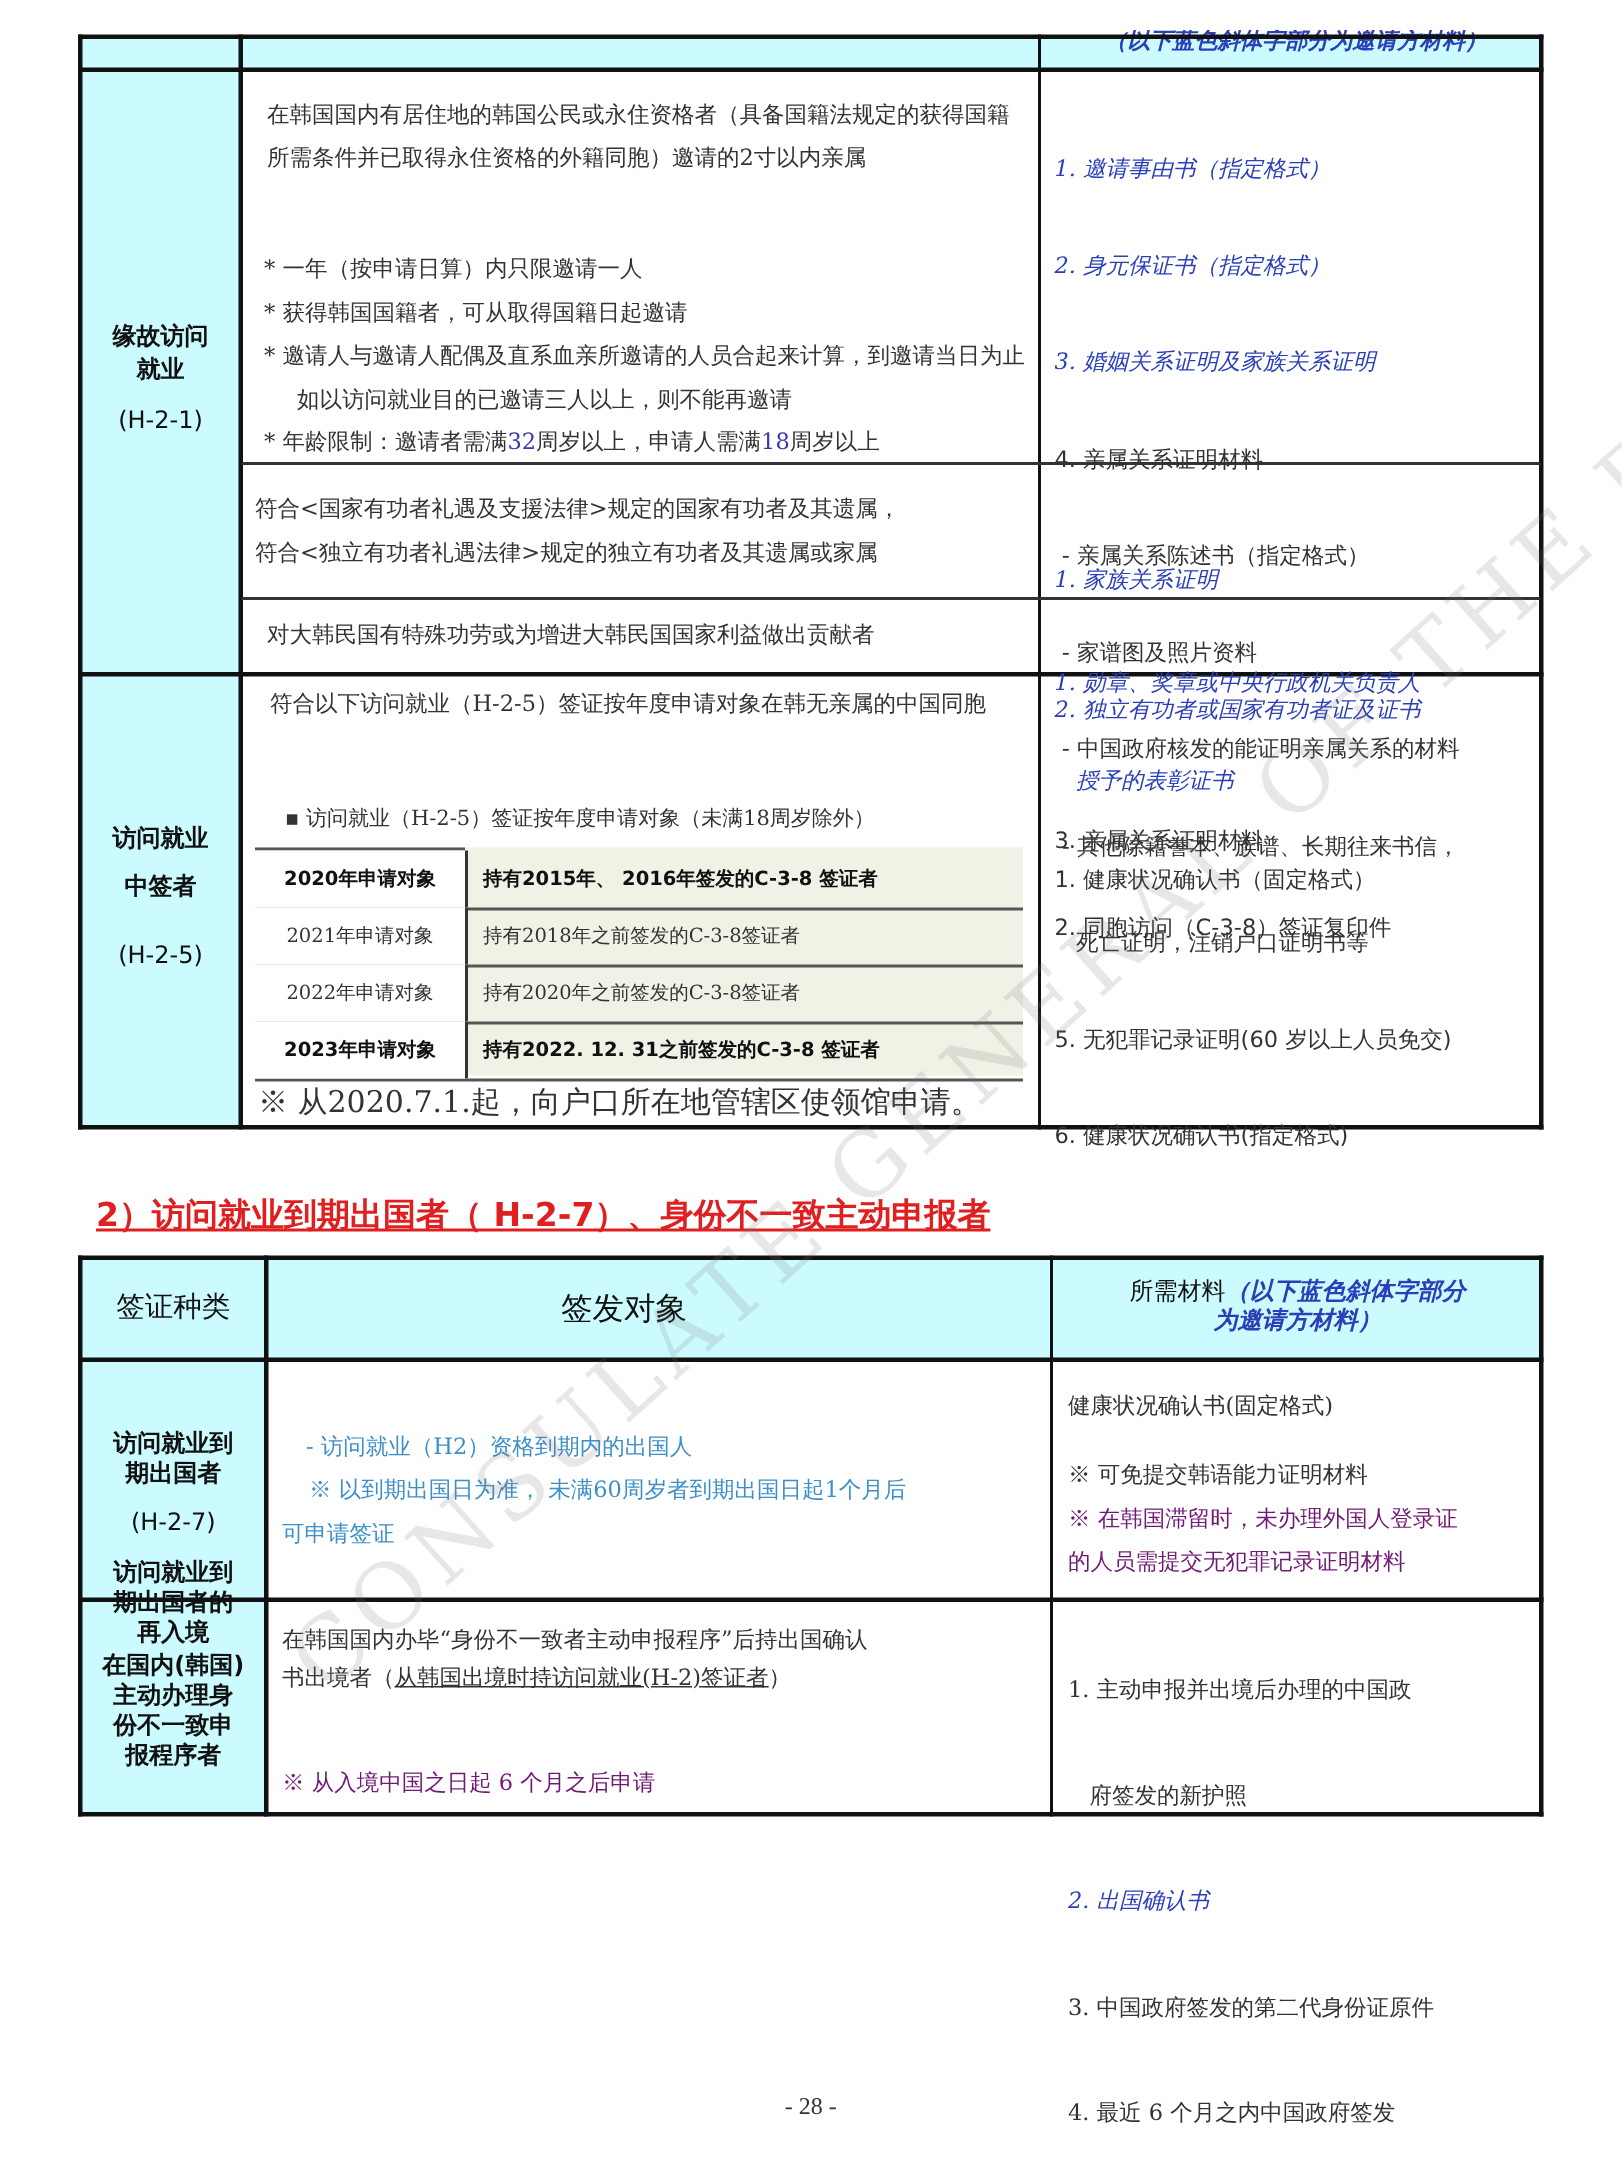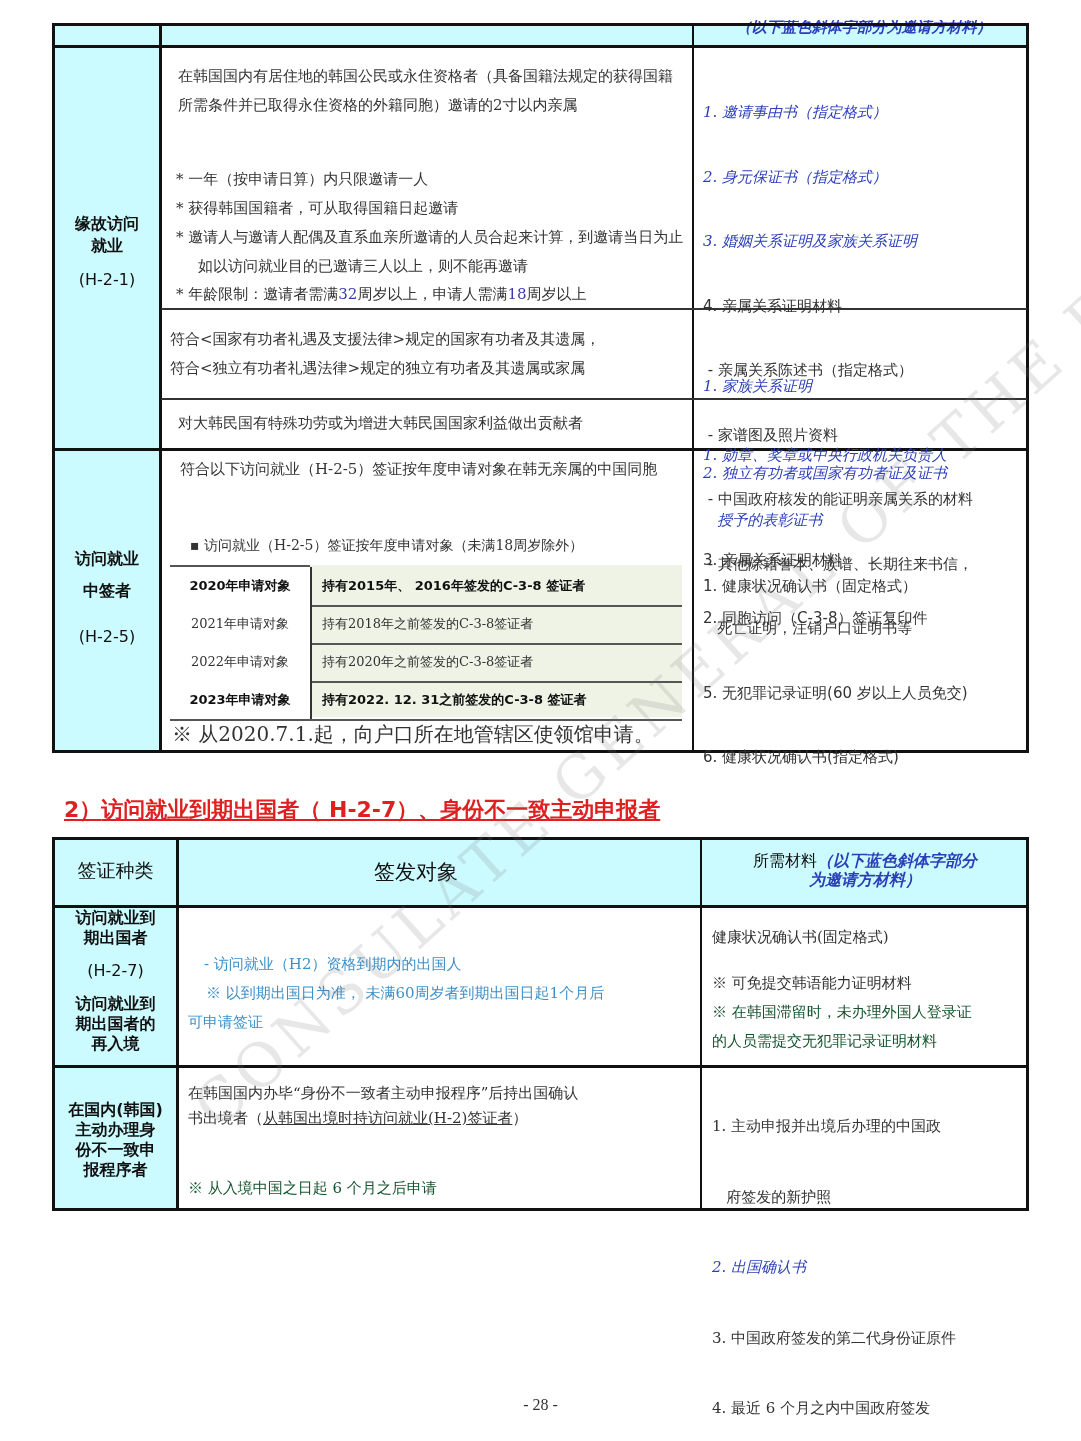--- a/index.html
+++ b/index.html
@@ -9,21 +9,21 @@
   .cyan { background:#ccfbff; }
   .vline { position:absolute; background:#111; }
   .hline { position:absolute; background:#111; }
   .thin { background:#333; }
   .label { font-family:"DejaVu Sans", sans-serif; font-weight:bold; color:#111;
            text-align:center; font-size:16px; line-height:22px; }
   .body-txt { font-size:15px; line-height:29px; color:#333; }
   .blue-it { color:#2b3fb8; font-style:italic; }
   .mat { font-size:15px; line-height:21.5px; color:#333; font-family:"DejaVu Sans", sans-serif; }
   .mat .blue-it { font-family:"DejaVu Serif", serif; }
-  .red { color:#14532d; }
+  .red { color:#701a75; }
   .lightblue { color:#3d8fc8; }
   .sub-table { position:absolute; background:#eef3e6; }
   .sub-row { position:absolute; left:0; right:0; height:38px; border-bottom:2px solid #555; }
   .sub-row .c1 { position:absolute; left:0; width:140px; top:0; bottom:0; background:#fff;
                  border-right:2px solid #333; display:flex; align-items:center; justify-content:center;
                  font-size:13px; }
   .sub-row .c2 { position:absolute; left:152px; top:0; bottom:0; display:flex; align-items:center; font-size:13px; }
   .bold { font-weight:bold; font-family:"DejaVu Sans", sans-serif; color:#111; }
   .title2 { font-family:"DejaVu Sans", sans-serif; font-weight:bold; color:#e02020; font-size:22px; }
   .watermark { position:absolute; font-family:"DejaVu Serif", serif; font-size:60px; color:rgba(120,120,120,0.18);
@@ -150,21 +150,21 @@
   <div class="vline" style="left:176px;top:837px;width:3px;height:374px;"></div>
   <div class="vline" style="left:700px;top:837px;width:2px;height:374px;"></div>
 
   <div class="abs" style="left:55px;top:858px;width:121px;text-align:center;font-family:'DejaVu Sans',sans-serif;font-size:19px;color:#111;">签证种类</div>
   <div class="abs" style="left:179px;top:858px;width:429px;text-align:center;font-family:'DejaVu Sans',sans-serif;font-size:21px;color:#111;padding-left:45px;">签发对象</div>
   <div class="abs" style="left:704px;top:851px;width:322px;text-align:center;font-family:'DejaVu Sans',sans-serif;font-size:16px;line-height:19px;">
     <span style="color:#111;">所需材料</span><span style="color:#2b3fb8;font-style:italic;font-weight:bold;">（以下蓝色斜体字部分</span><br>
     <span style="color:#2b3fb8;font-style:italic;font-weight:bold;">为邀请方材料）</span>
   </div>
 
-  <div class="abs label" style="left:55px;top:908px;width:121px;font-size:16px;line-height:20px;">
+  <div class="abs label" style="left:55px;top:952px;width:121px;font-size:16px;line-height:20px;">
     <div>访问就业到</div>
     <div>期出国者</div>
     <div style="margin:13px 0;font-weight:normal;">(H-2-7)</div>
     <div>访问就业到</div>
     <div>期出国者的</div>
     <div>再入境</div>
   </div>
   <div class="abs lightblue" style="left:188px;top:950px;width:510px;font-size:15px;line-height:29px;">
     <div style="padding-left:16px;">- 访问就业（H2）资格到期内的出国人</div>
     <div style="padding-left:18px;">※ 以到期出国日为准， 未满60周岁者到期出国日起1个月后</div>

